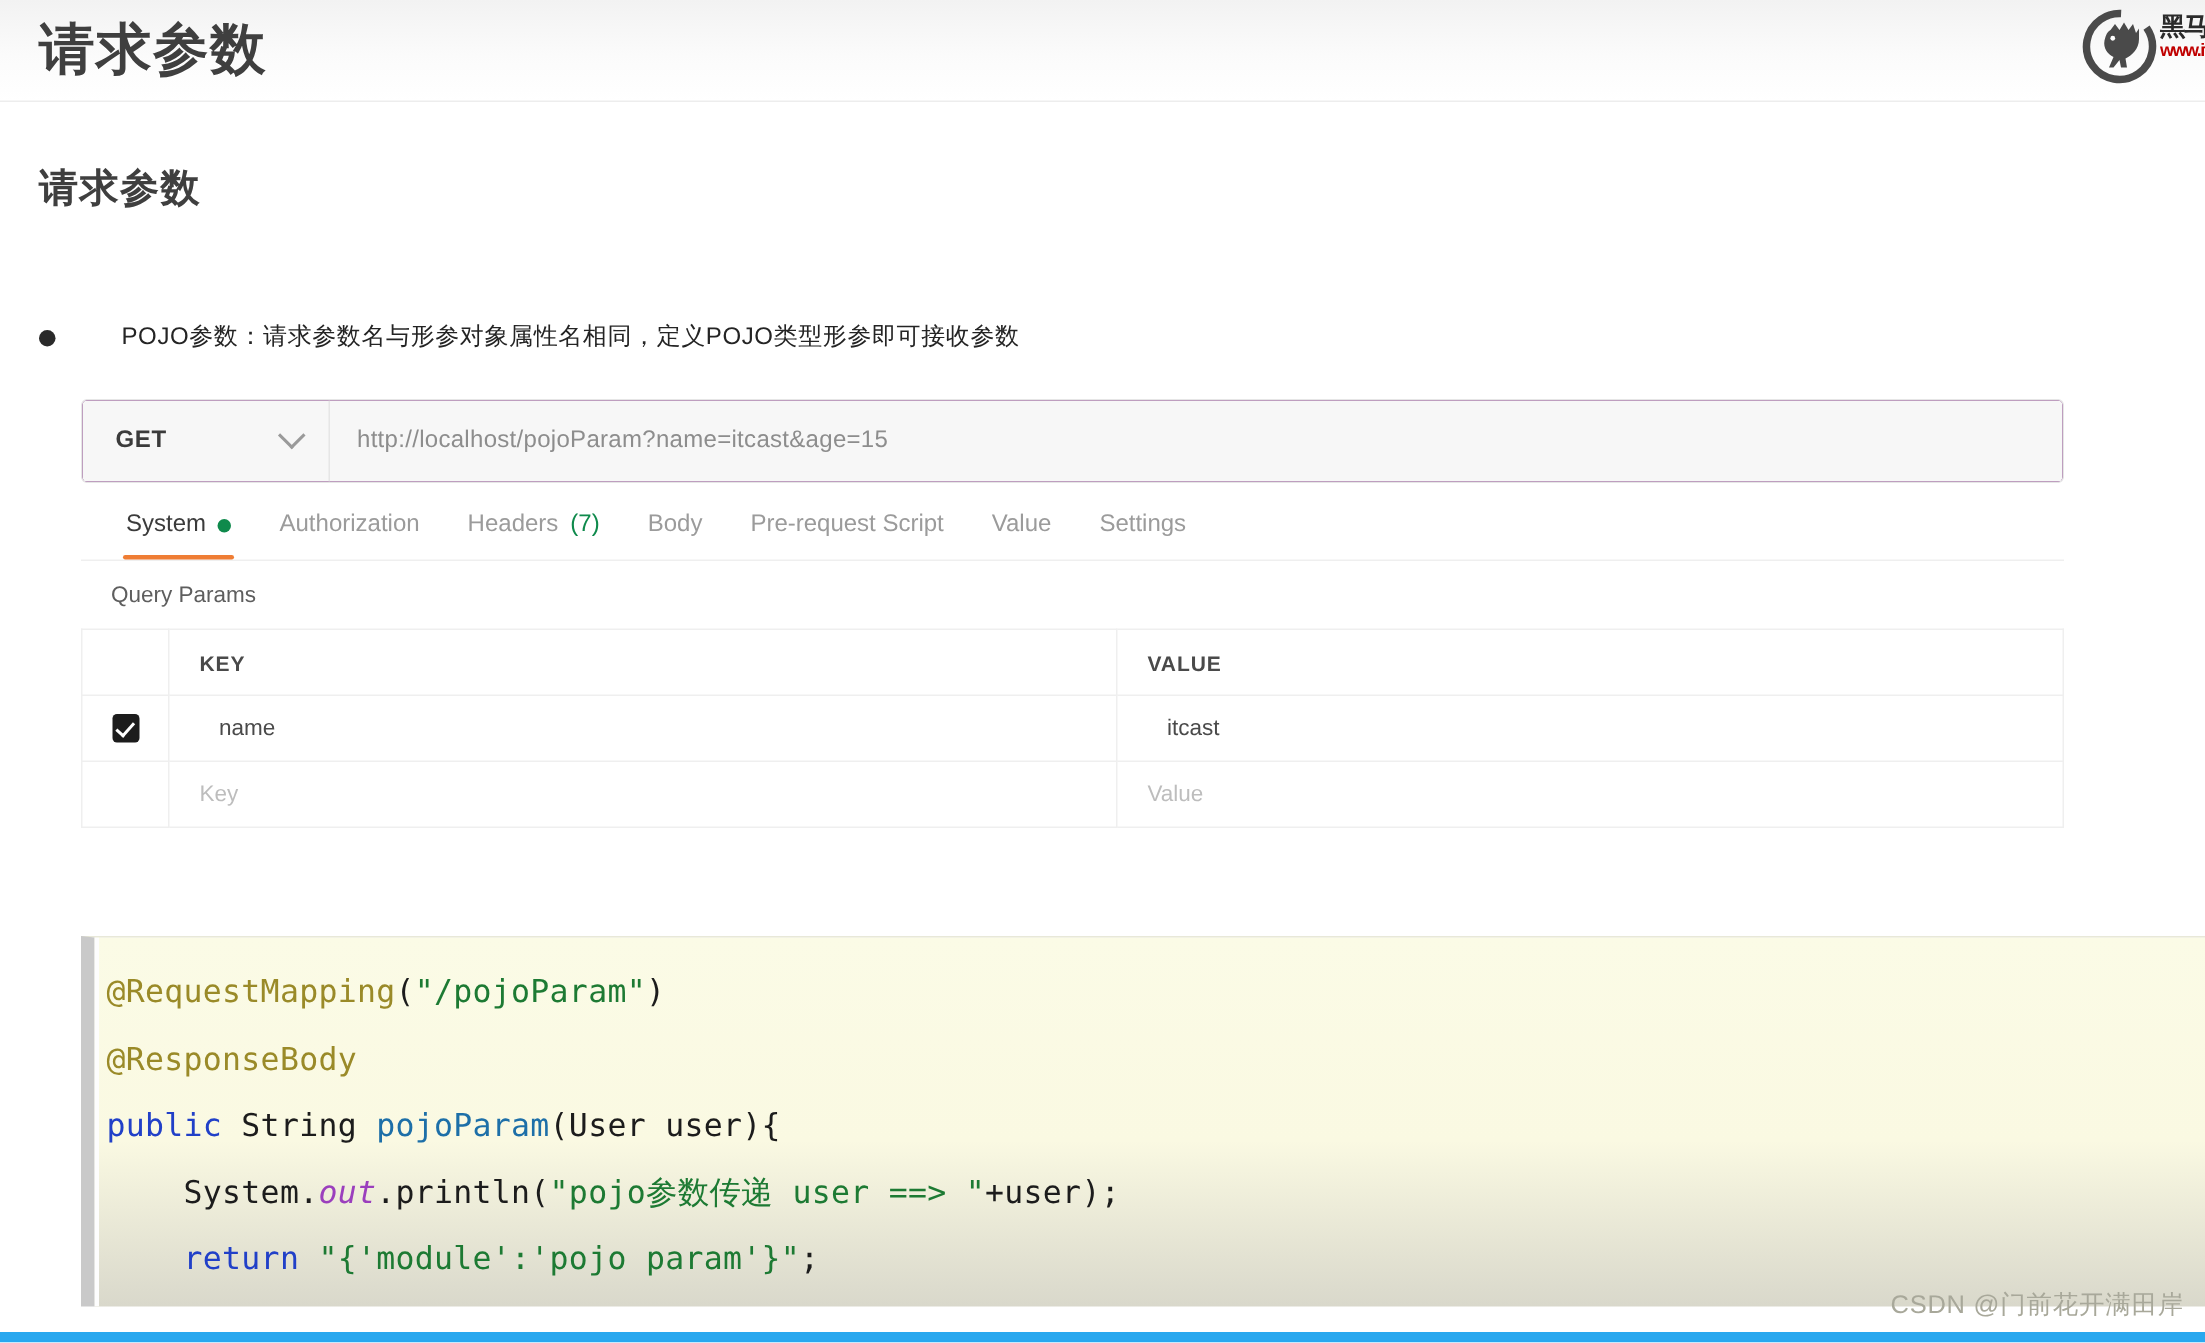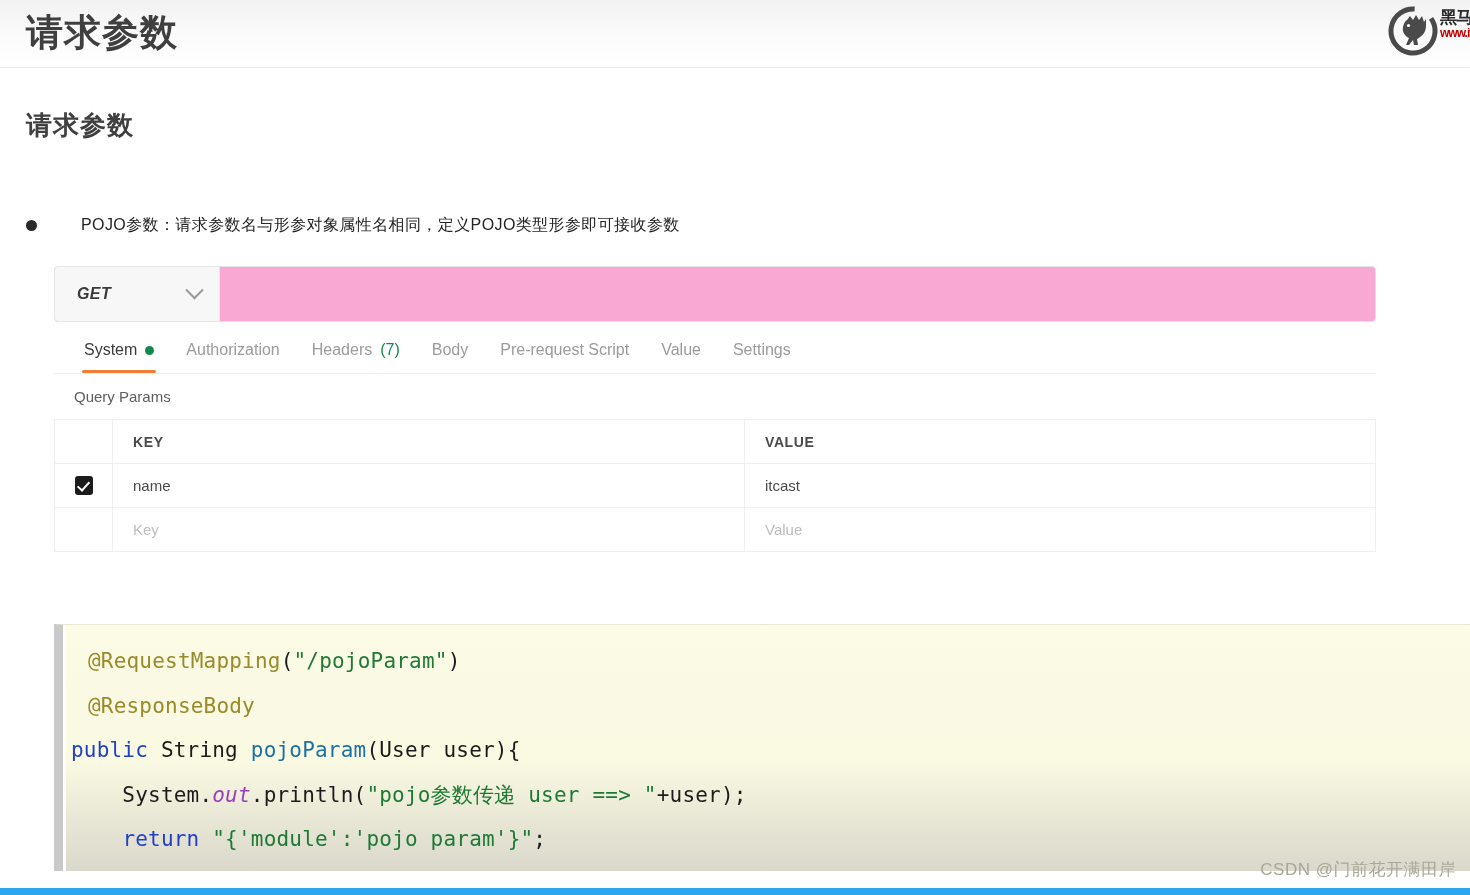--- a/index.html
+++ b/index.html
@@ -104,23 +104,22 @@
     position: absolute;
     left: 54px; top: 266px;
     width: 1322px;
     background: #ffffff;
   }
   #request-bar {
     display: flex;
     height: 56px;
     border: 1px solid #e6e6e6;
     border-radius: 4px;
-    background: #f9a8d4;
+    background: #701a75;
     overflow: hidden;
-    font-style: italic;
   }
   #method-select {
     width: 165px;
     display: flex;
     align-items: center;
     justify-content: space-between;
     padding: 0 18px 0 22px;
     border-right: 1px solid #e6e6e6;
     background: #f7f7f7;
   }
@@ -205,21 +204,21 @@
   #params-table .col-key   { width: 632px; }
   #params-table .col-val   { width: auto; }
   #params-table th {
     font-weight: bold;
     font-size: 14px;
     color: #4a4a4a;
     letter-spacing: 0.6px;
     padding-left: 20px;
   }
   #params-table th.col-check { padding-left: 0; }
-  #params-table td.cell-text { padding-left: 20px; color: #4a4a4a; }
+  #params-table td.cell-text { padding-left: 33px; color: #4a4a4a; }
   #params-table td.cell-placeholder { padding-left: 20px; color: #bdbdbd; }
   #params-table td.cell-check { text-align: center; }
   .checkbox {
     display: inline-block;
     width: 18px; height: 19px;
     background: #1c1c1c;
     border-radius: 3px;
     position: relative;
     vertical-align: middle;
   }
@@ -254,21 +253,21 @@
   #code-text {
     position: absolute;
     left: 8px; top: 14px;
     font-family: "DejaVu Sans Mono", "Liberation Mono", monospace;
     font-size: 21px;
     line-height: 44.5px;
     white-space: pre;
     color: #1c1c1c;
     letter-spacing: 0.2px;
   }
-  .tok-anno   { color: #9a8a28; margin-left: 17px; }
+  .tok-anno   { color: #9a8a28; }
   .tok-kw     { color: #2140c8; }
   .tok-str    { color: #1d7a33; }
   .tok-method { color: #1d6fa8; }
   .tok-field  { color: #9b3fbd; font-style: italic; }
   .tok-plain  { color: #1c1c1c; }
 
   #watermark {
     position: absolute;
     right: 14px; bottom: 14px;
     font-size: 17px;
@@ -313,20 +312,21 @@
     <span id="bullet-text">POJO参数：请求参数名与形参对象属性名相同，定义POJO类型形参即可接收参数</span>
   </div>
 
   <div id="postman">
 
     <div id="request-bar">
       <div id="method-select">
         <span id="method-label">GET</span>
         <span class="chev"></span>
       </div>
+      <div id="url-input">http://localhost/pojoParam?name=itcast&amp;age=15</div>
     </div>
 
     <div id="tabs">
       <div class="tab active">
         <span>System</span>
         <span class="tab-dot"></span>
       </div>
       <div class="tab">
         <span>Authorization</span>
       </div>

